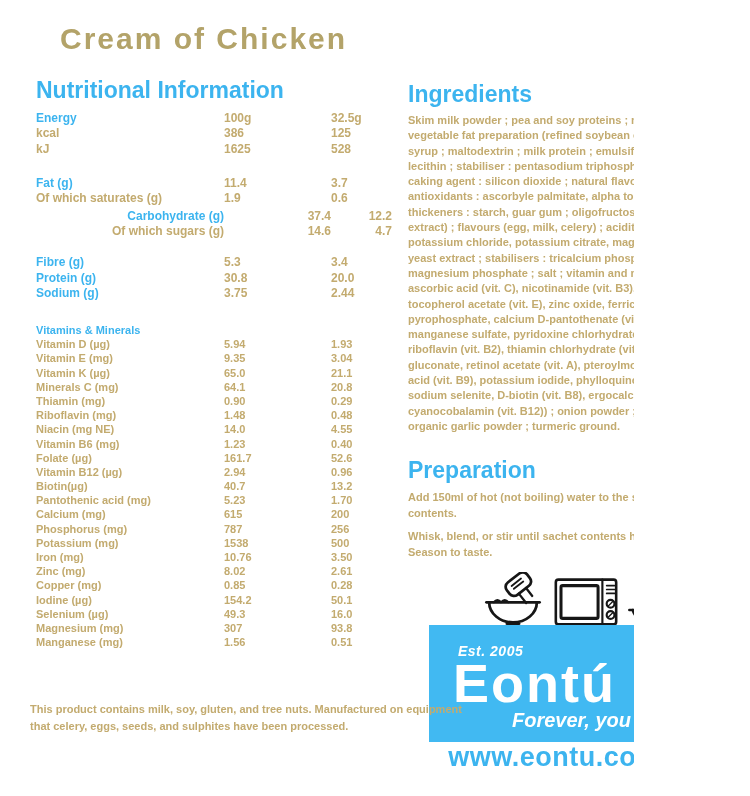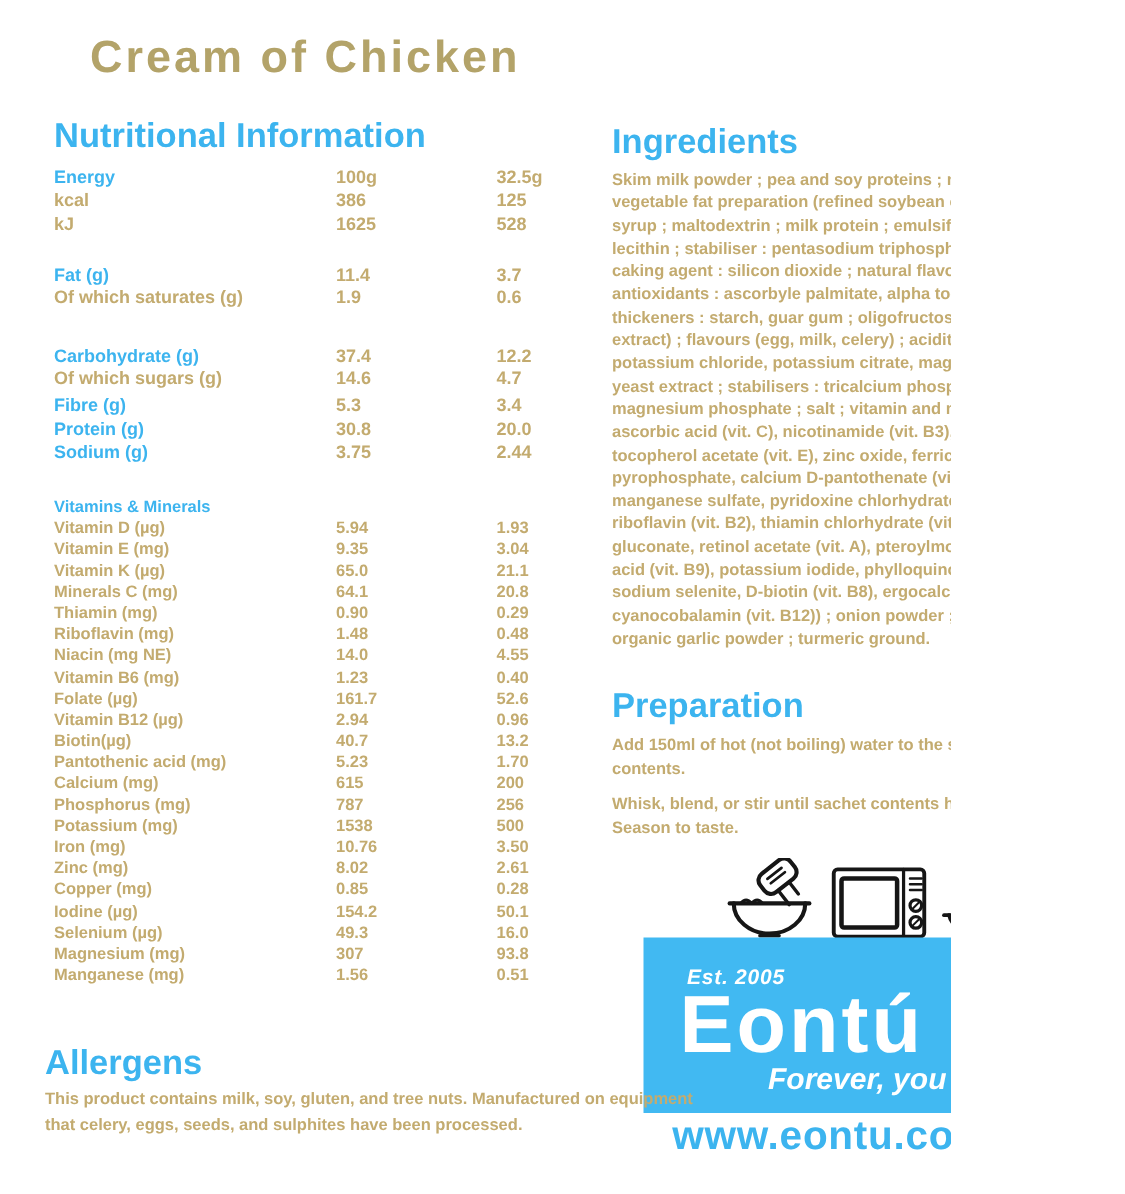--- a/index.html
+++ b/index.html
@@ -11,22 +11,22 @@
   .h-blue{color:#3CB4EF;font-size:23px;line-height:24px;margin:0;font-weight:700;}
   .title{
     position:absolute;left:60px;top:22px;margin:0;
     font-size:30px;letter-spacing:2px;color:#B3A369;font-weight:700;
   }
   
   .nutrition{position:absolute;left:36px;top:78px;width:356px;}
   .nut-table{margin-top:8px;}
   .nut-section{margin-top:0;}
   .nut-section:nth-child(2){margin-top:18px;}
-  .nut-section:nth-child(3){margin-top:23px;}
-  .nut-section:nth-child(4){margin-top:2px;}
+  .nut-section:nth-child(3){margin-top:2px;text-align:right;}
+  .nut-section:nth-child(4){margin-top:15px;}
   .nut-section:nth-child(5){margin-top:22px;}
   .nut-row{display:flex;height:15.6px;font-size:12px;align-items:center;color:#C3AB6F;}
   .nut-section:last-child .nut-row{height:14.2px;font-size:11px;}
   .nut-label{width:188px;flex:none;}
   .nut-v1{width:107px;flex:none;}
   .nut-v2{flex:1;}
   .nut-row.emph .nut-label{color:#3CB4EF;}
   
   .ingredients{position:absolute;left:408px;top:82px;width:308px;}
   .ingredients p{margin:7px 0 0 0;font-size:11px;line-height:15.3px;color:#C3AB6F;}
@@ -291,17 +291,16 @@
   </div>
 
   <div class="logo-box">
     <div class="est">Est. 2005</div>
     <div class="brand">Eontú</div>
     <div class="tagline">Forever, you</div>
   </div>
   <div class="url">www.eontu.co.uk</div>
 
   <section class="allergens">
-    <h2 class="h-blue">Allergens</h2>
     <p>This product contains milk, soy, gluten, and tree nuts. Manufactured on equipment that celery, eggs, seeds, and sulphites have been processed.</p>
   </section>
 
 </div>
 
 </body></html>

